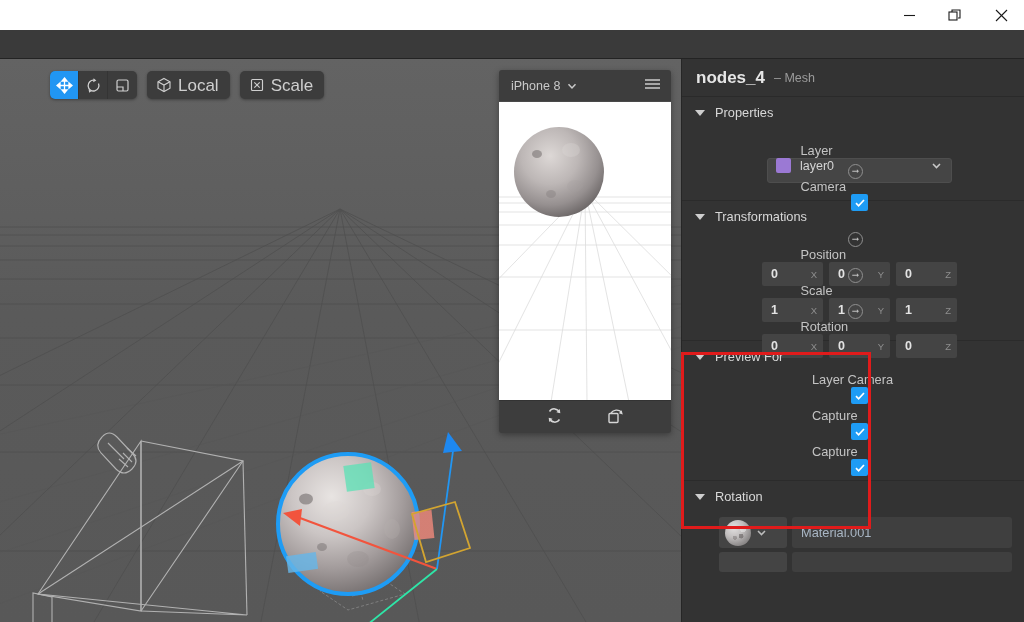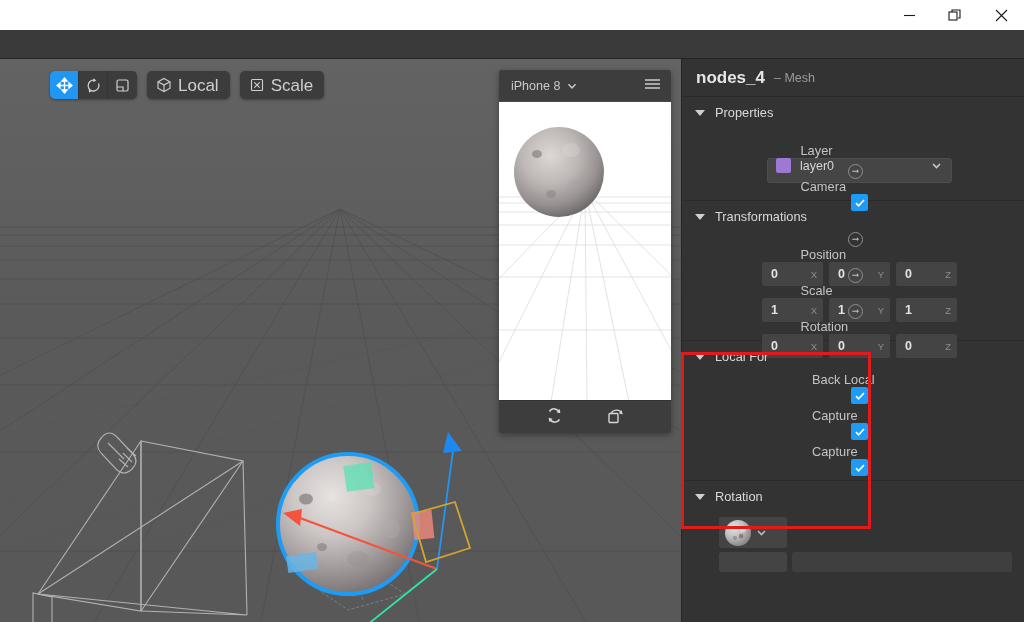--- a/index.html
+++ b/index.html
@@ -577,26 +577,26 @@
           </div>
         </div>
       </div>
     </div>
 
     <div class="divider"></div>
 
     <div class="section">
       <div class="sec-head">
         <span class="caret"></span>
-        <span>Local For</span>
+        <span>Preview For</span>
       </div>
 
 
       <div class="row indent">
-        <span class="rlabel">Back Local</span>
+        <span class="rlabel">Layer Camera</span>
         <span class="checkbox">
           <svg width="12" height="12" viewBox="0 0 12 12">
             <path d="M2 6.2 L4.6 8.8 L10 3" fill="none" stroke="#fff" stroke-width="1.7"></path>
           </svg>
         </span>
       </div>
 
       <div class="row indent">
         <span class="rlabel">Capture</span>
         <span class="checkbox">
@@ -626,20 +626,23 @@
 
       <div class="mat-row">
         <div class="mat-thumb">
           <span class="mat-ball"></span>
           <span class="chev">
             <svg width="13" height="13" viewBox="0 0 13 13">
               <path d="M3 5 L6.5 8.6 L10 5" fill="none" stroke="#bdbdbd" stroke-width="1.5"></path>
             </svg>
           </span>
         </div>
+        <div class="mat-name">
+          <span>Material.001</span>
+        </div>
       </div>
 
       <div class="mat-row2">
         <div class="mat-thumb"></div>
         <div class="mat-name"></div>
       </div>
     </div>
   </div>
 
   <div class="hl-box"></div>

